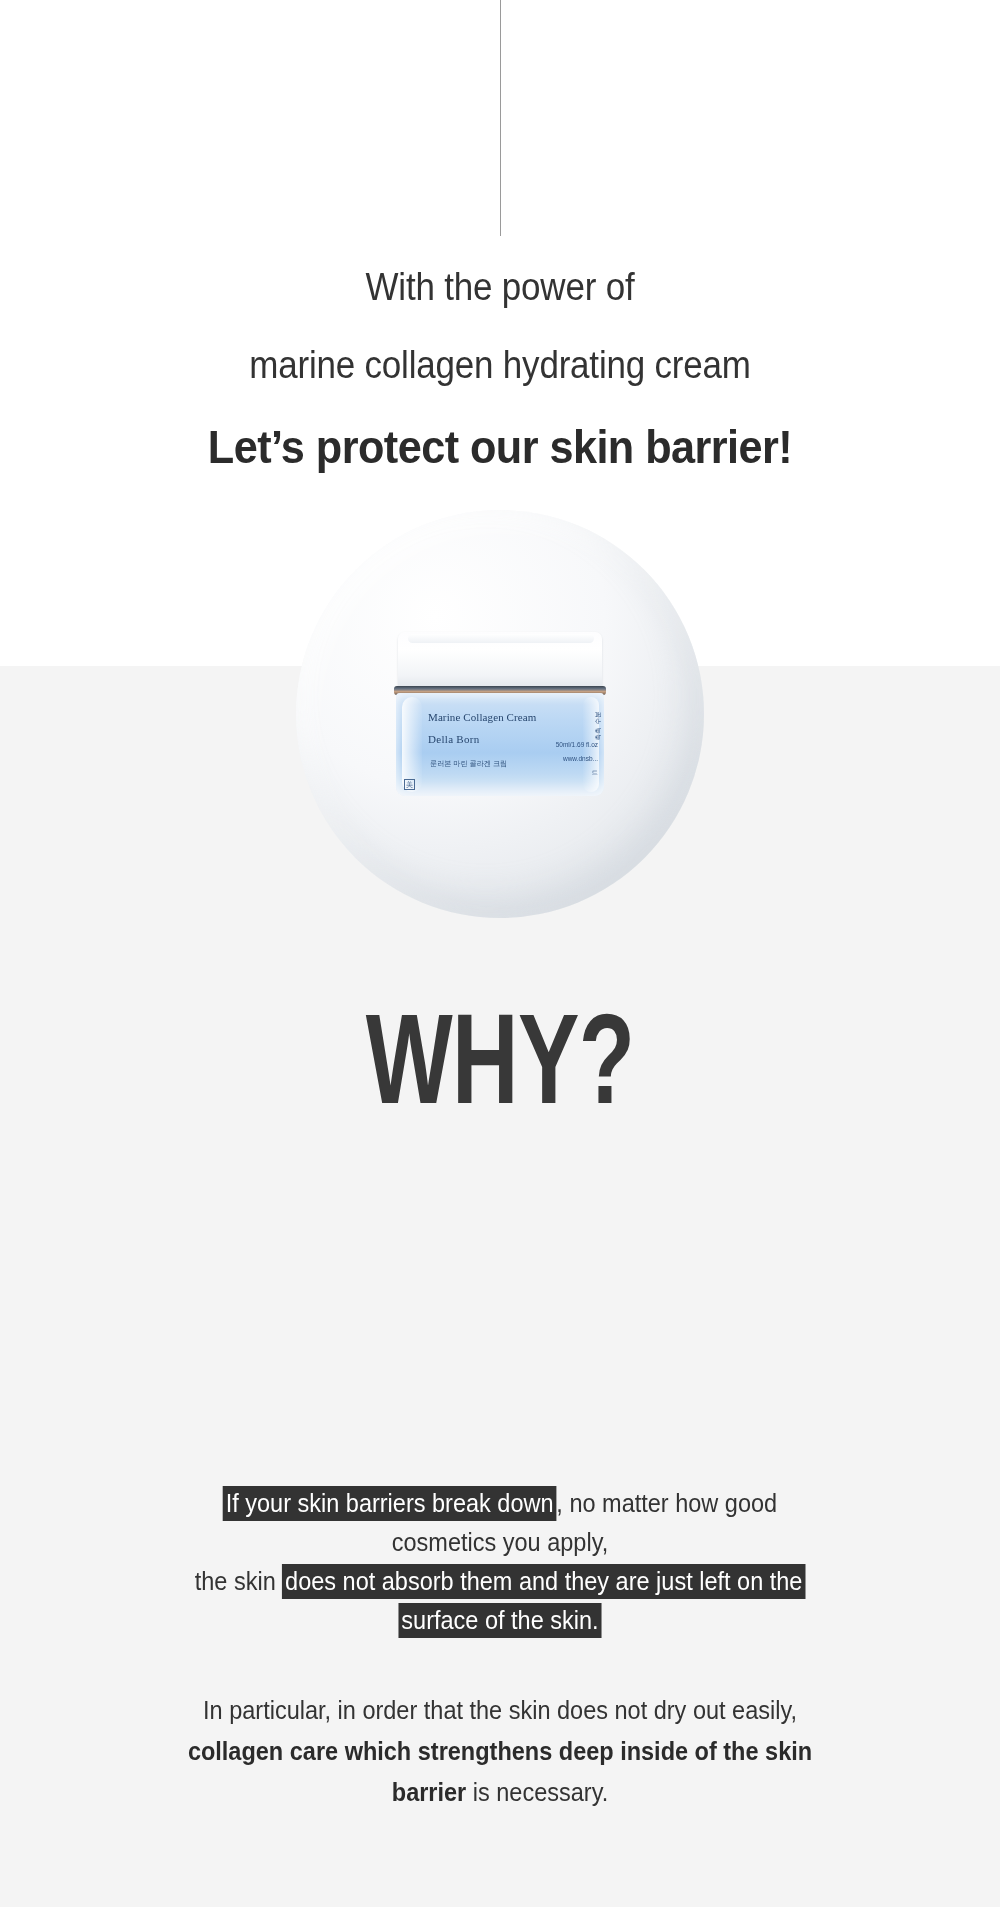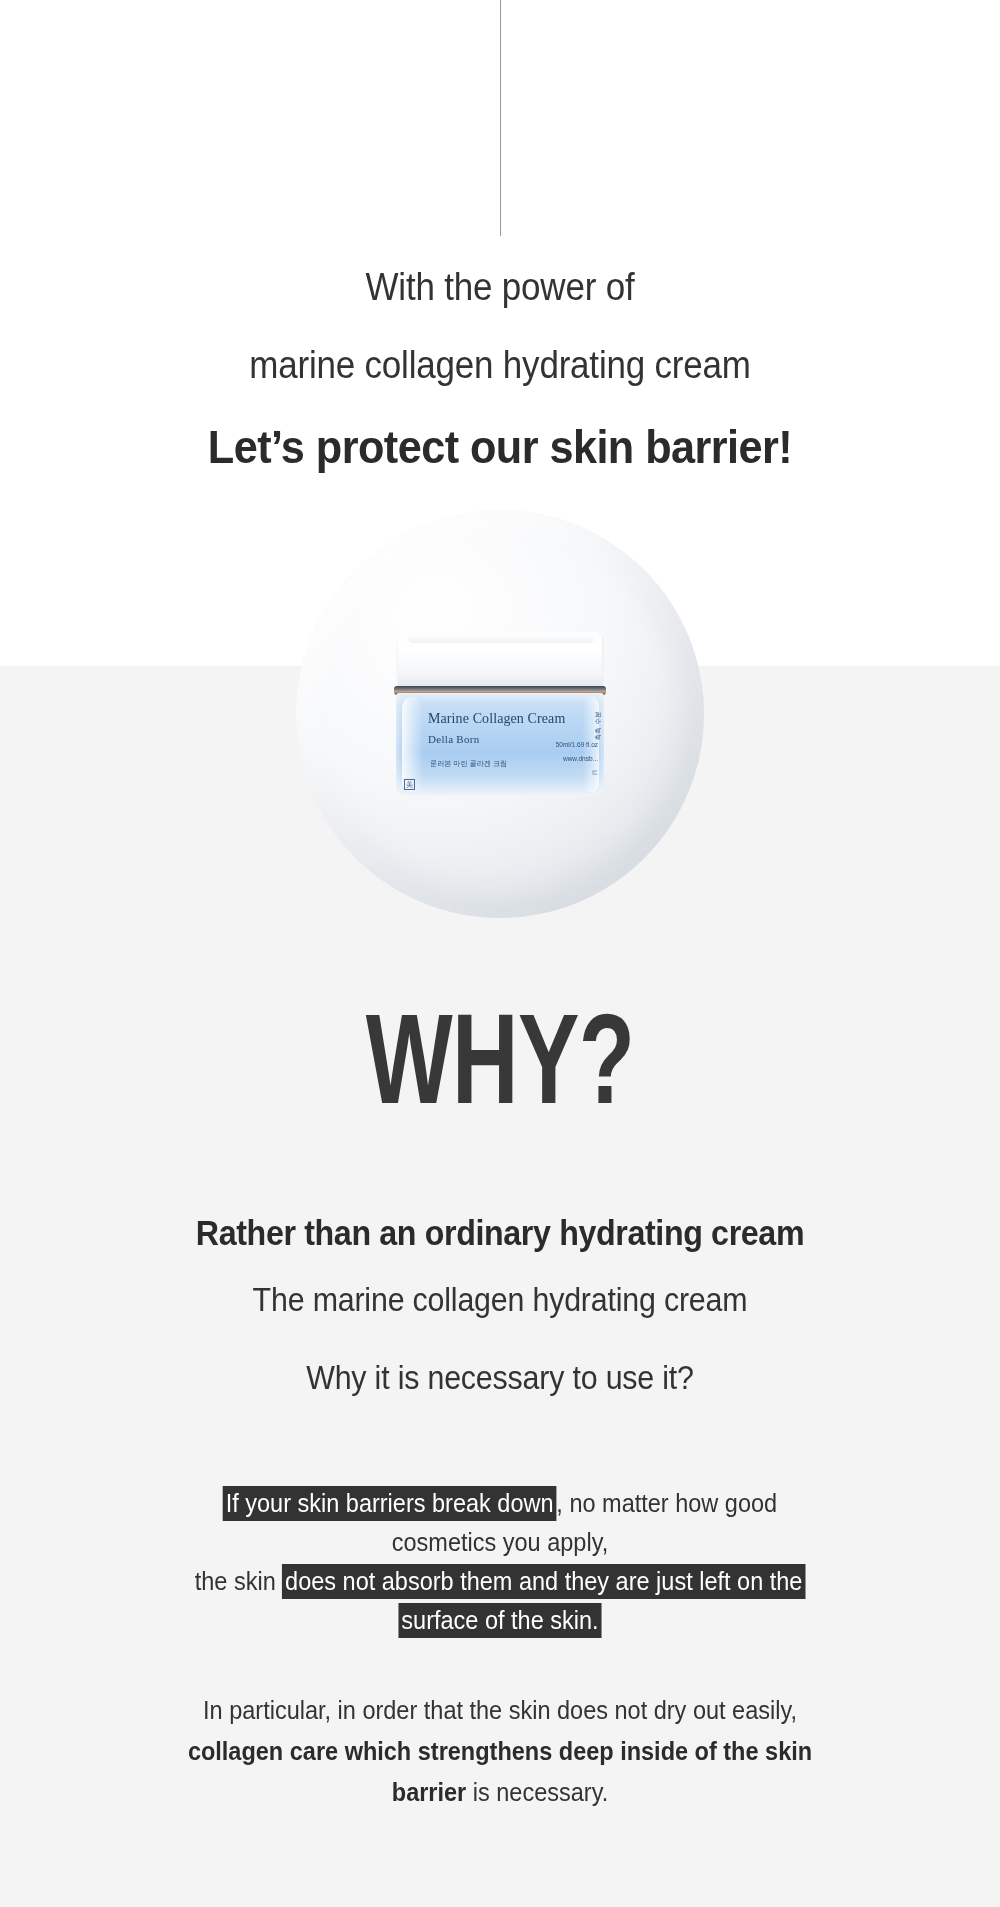--- a/index.html
+++ b/index.html
@@ -149,21 +149,21 @@
     right:5px; top:4px;
     width:16px; height:95px;
     border-radius:10px;
     background:linear-gradient(270deg,rgba(255,255,255,0.72),rgba(255,255,255,0.03));
   }
 
   .jar-title {
     position:absolute;
     left:32px; top:18px;
     font-family:"Liberation Serif","DejaVu Serif",serif;
-    font-size:14px;
+    font-size:11px;
     letter-spacing:0.1px;
     color:#27466e;
     white-space:nowrap;
   }
 
   .jar-brand {
     position:absolute;
     left:32px; top:40px;
     font-family:"Liberation Serif","DejaVu Serif",serif;
     font-size:11px;
@@ -332,25 +332,20 @@
           <span class="js5">드</span>
         </div>
 
         <div class="jar-badge">美</div>
       </div>
     </div>
   </div>
 
   <div class="why">WHY?</div>
 
-  <div class="whyblock">
-    <span class="wb-strong">Rather than an ordinary hydrating cream</span>
-    <span class="wb-line">The marine collagen hydrating cream</span>
-    <span class="wb-line">Why it is necessary to use it?</span>
-  </div>
 
   <div class="hl-para">
     <span class="row"><mark class="hl">If your skin barriers break down</mark><span>, no matter how good</span></span>
     <span class="row">cosmetics you apply,</span>
     <span class="row"><span>the skin </span><mark class="hl">does not absorb them and they are just left on the</mark></span>
     <span class="row"><mark class="hl">surface of the skin.</mark></span>
   </div>
 
   <div class="close-para">
     <span class="row">In particular, in order that the skin does not dry out easily,</span>

